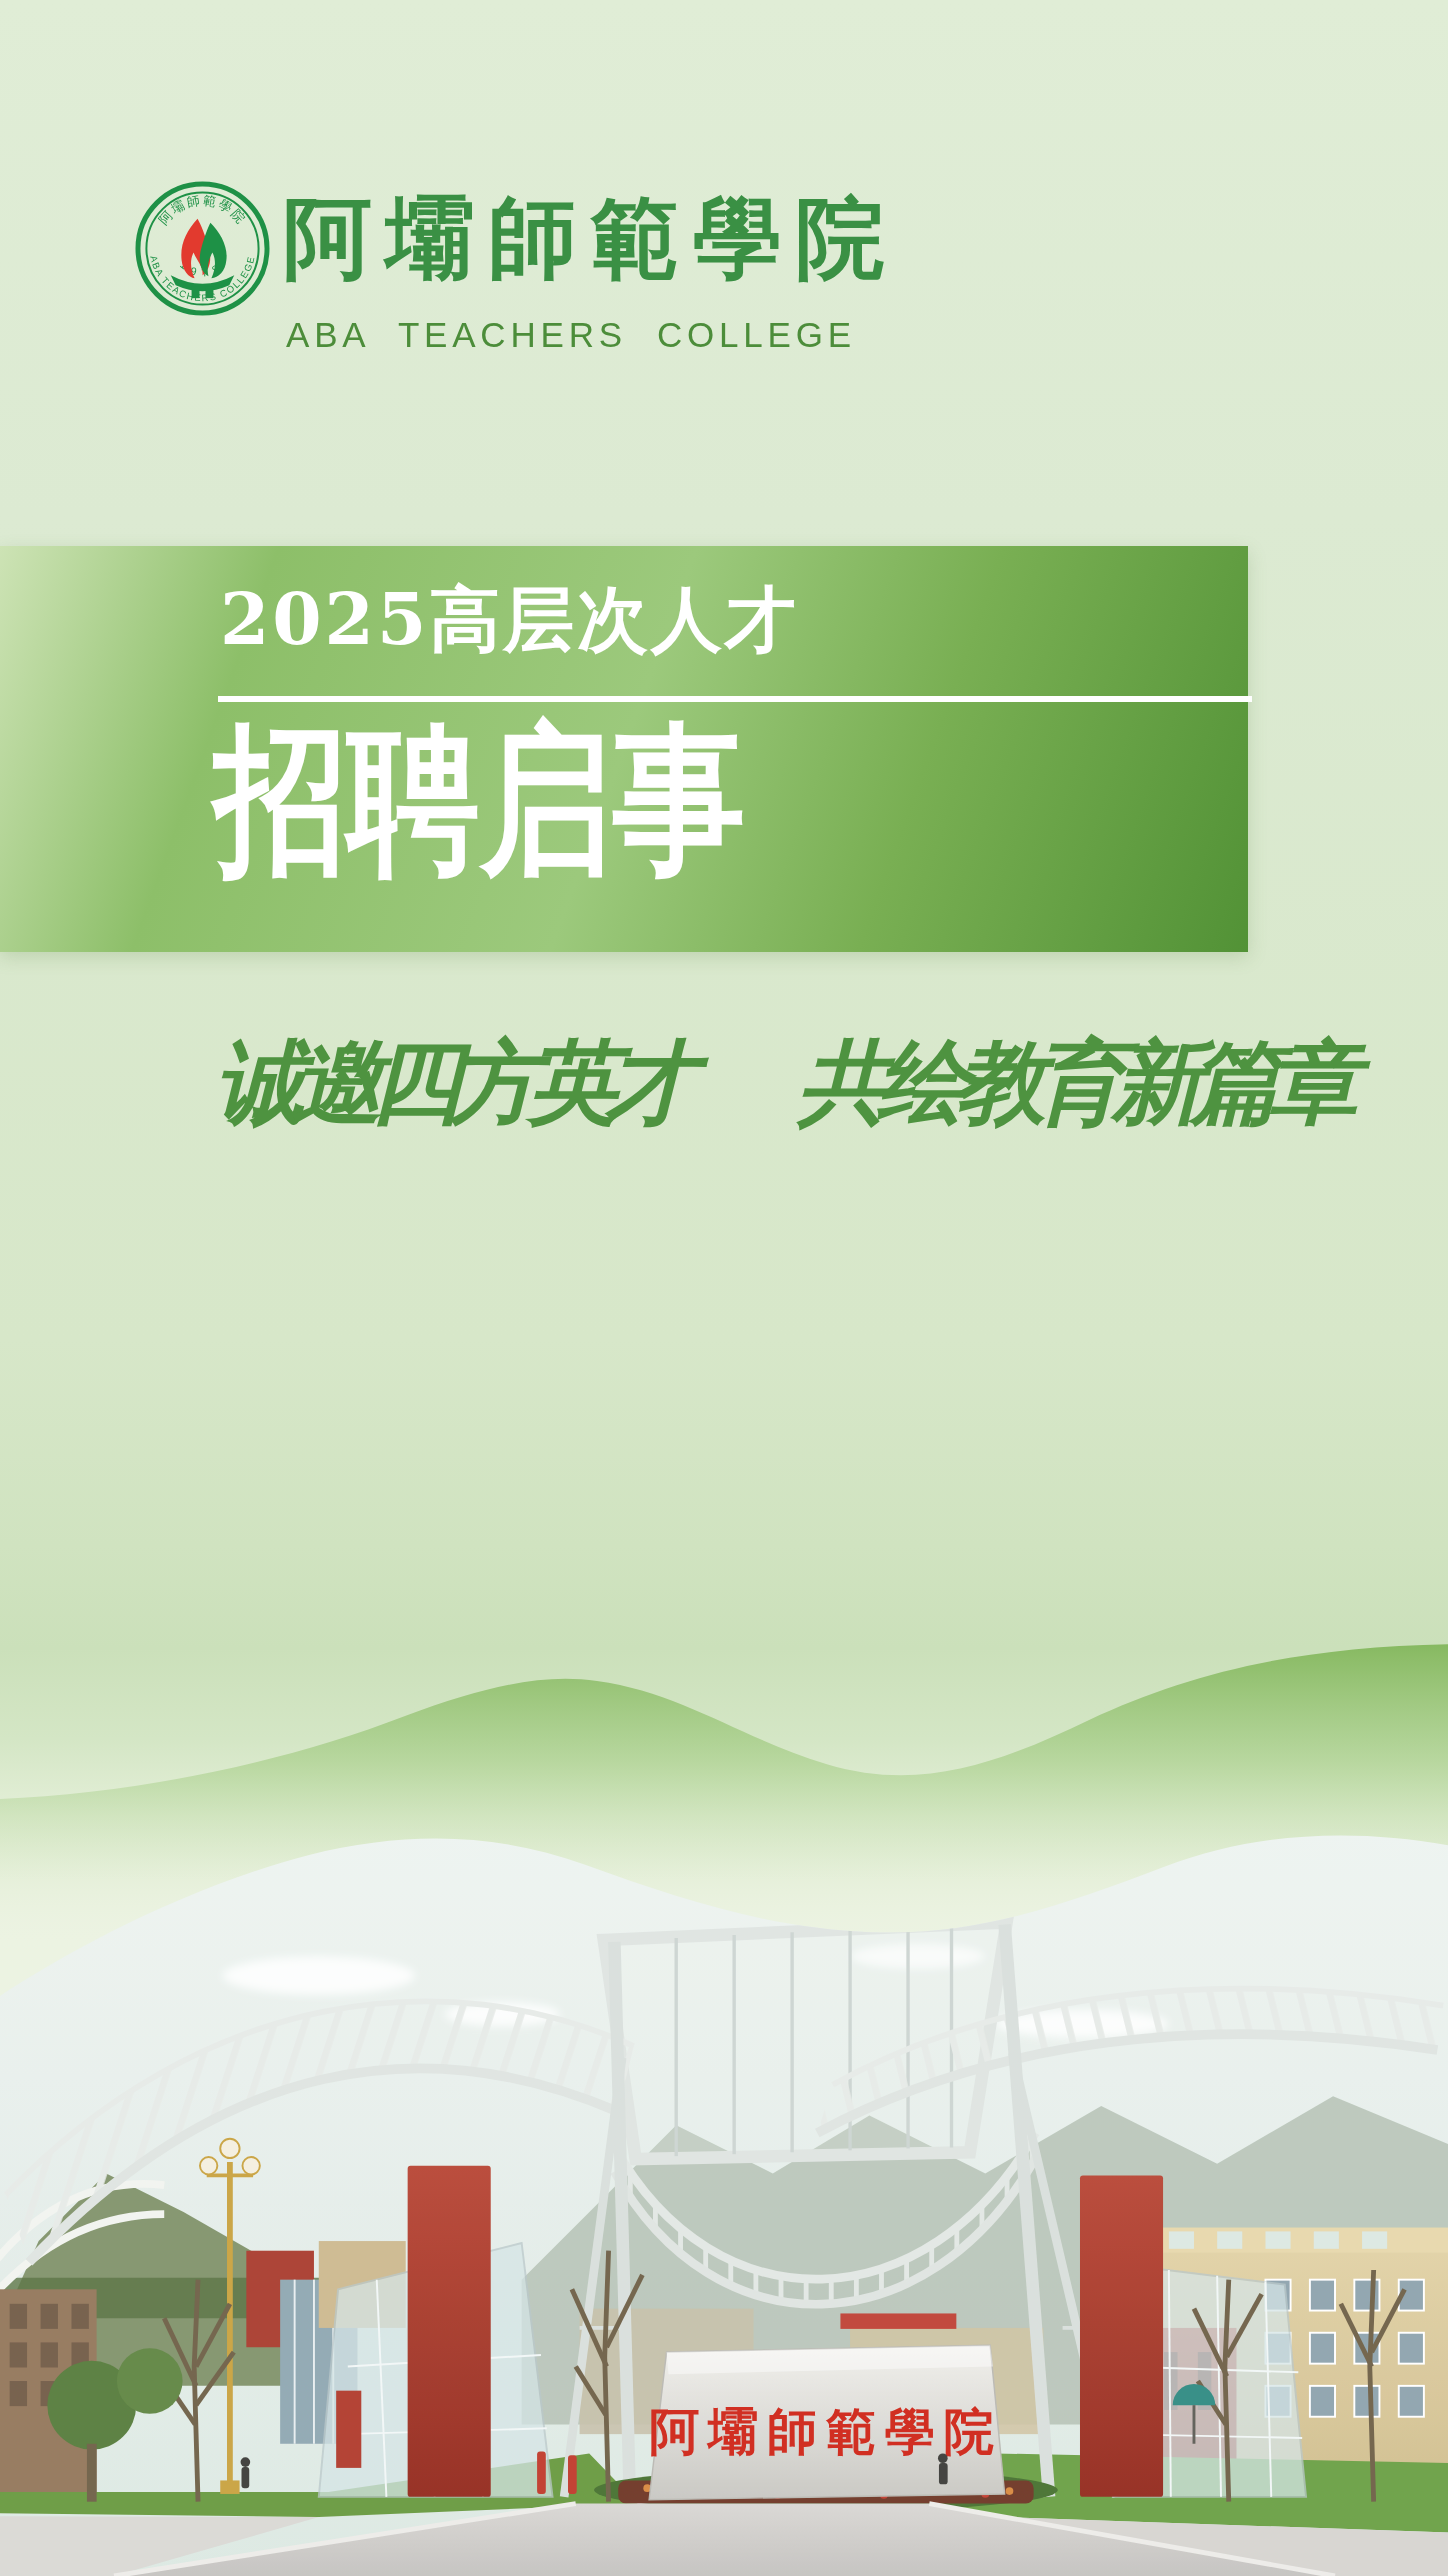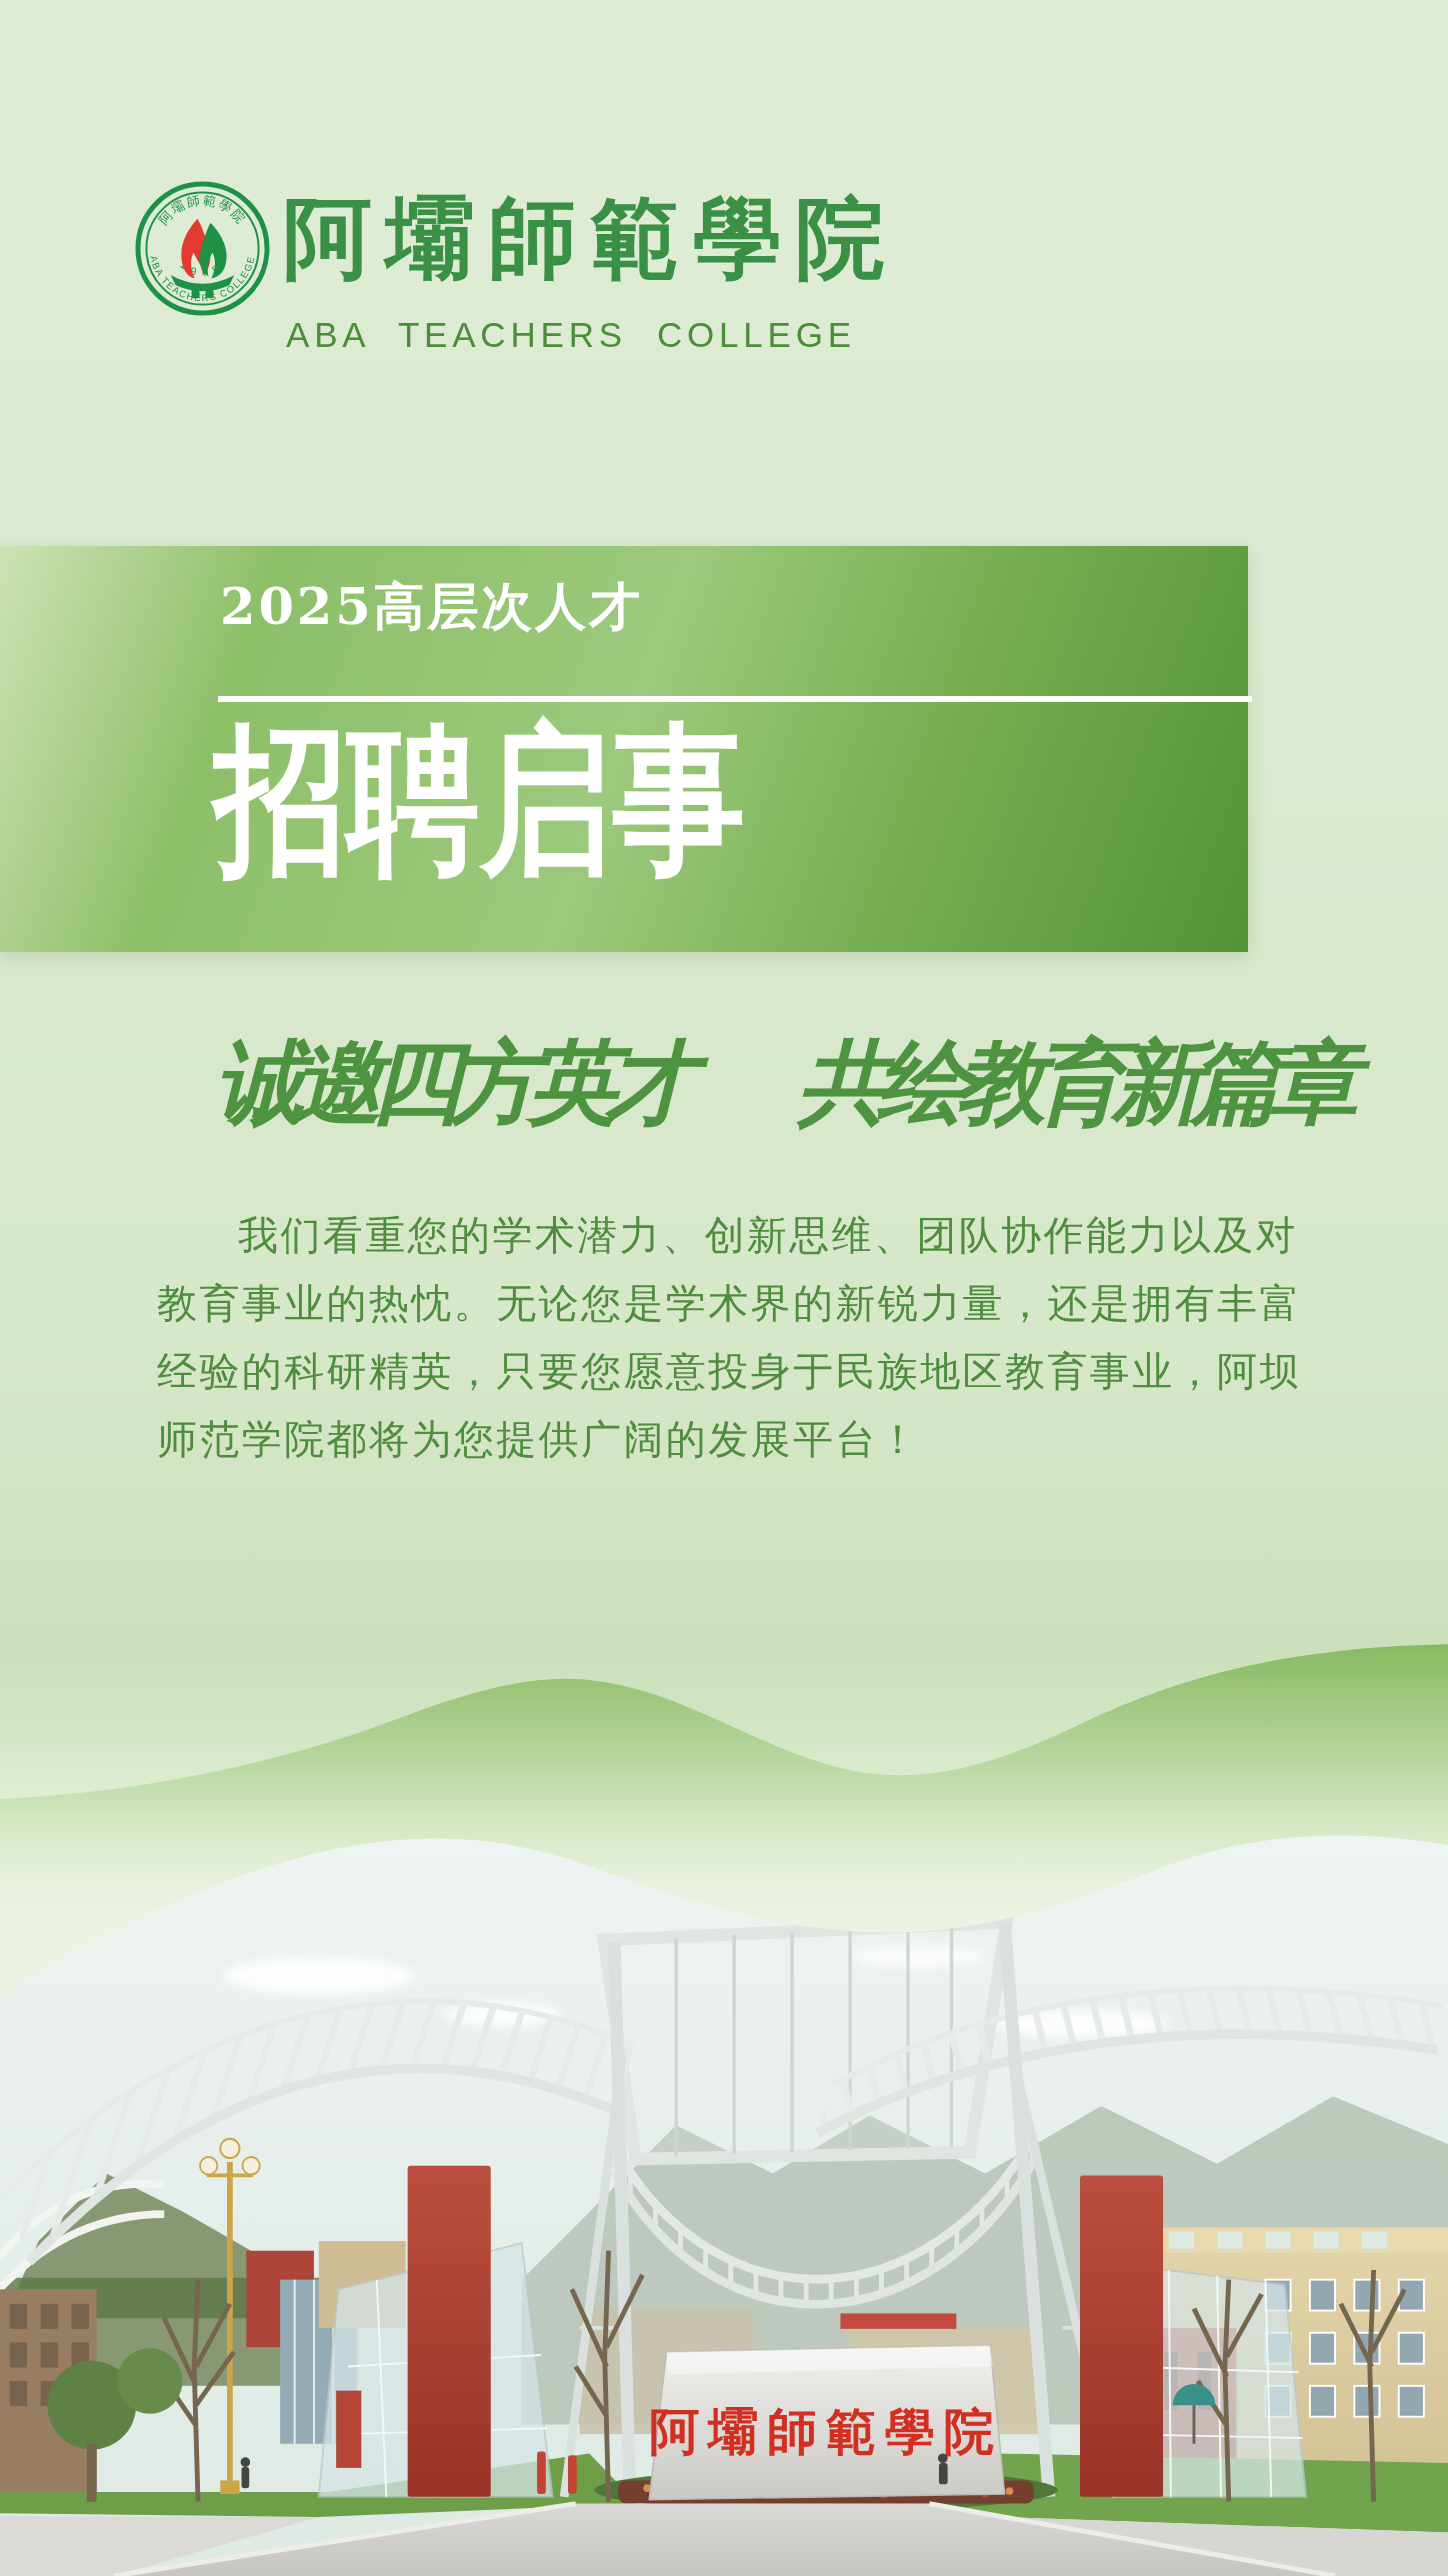--- a/index.html
+++ b/index.html
@@ -13,21 +13,21 @@
   
   .logo-svg{left:135px;top:181px;width:135px;height:135px;}
   .uni-name{left:283px;top:189px;width:869px;height:116px;font-family:"DejaVu Serif","Liberation Serif",serif;
     font-size:89px;font-weight:700;color:#3a9044;letter-spacing:13.5px;line-height:1.1;white-space:nowrap;}
   .uni-sub{left:286px;top:315px;font-size:35px;color:#4c8d3a;letter-spacing:4.8px;word-spacing:15.5px;white-space:nowrap;}
   
   .banner{left:0;top:546px;width:1248px;height:406px;
     background:linear-gradient(110deg,#cde3b5 0%,#8dbf69 20%,#9cc97c 50%,#79af53 72%,#529236 100%);
     box-shadow:0 5.8px 17.4px rgba(90,130,70,.22);}
   .banner-sub{position:absolute;left:220px;top:27px;color:#ffffff;
-    font-family:"DejaVu Serif","Liberation Serif",serif;font-size:51px;font-weight:700;letter-spacing:2.9px;white-space:nowrap;}
+    font-family:"DejaVu Serif","Liberation Serif",serif;font-size:71px;font-weight:700;letter-spacing:2.9px;white-space:nowrap;}
   .banner-title{position:absolute;left:214px;top:172px;color:#ffffff;
     font-family:"DejaVu Serif","Liberation Serif",serif;font-size:162px;font-weight:700;line-height:1;
     transform:scaleX(.82);transform-origin:left top;white-space:nowrap;}
   .divider{left:218px;top:696px;width:1034px;height:5.8px;background:#ffffff;z-index:3;}
   
   .slogan{left:201px;top:1022px;width:1159px;color:#4e9340;
     font-family:"DejaVu Serif","Liberation Serif",serif;font-style:italic;font-weight:700;
     font-size:91px;letter-spacing:-12.6px;white-space:nowrap;text-align:center;}
   .slogan .gap{display:inline-block;width:114px;}
   
@@ -87,26 +87,20 @@
   <section class="abs banner">
     <div class="banner-sub">2025高层次人才</div>
     <div class="banner-title">招聘启事</div>
   </section>
   <div class="abs divider"></div>
 
   <div class="abs slogan">
     <span>诚邀四方英才</span><span class="gap"></span><span>共绘教育新篇章</span>
   </div>
 
-  <div class="abs intro">
-    <div class="indent">我们看重您的学术潜力、创新思维、团队协作能力以及对</div>
-    <div>教育事业的热忱。无论您是学术界的新锐力量，还是拥有丰富</div>
-    <div>经验的科研精英，只要您愿意投身于民族地区教育事业，阿坝</div>
-    <div>师范学院都将为您提供广阔的发展平台！</div>
-  </div>
 
   <svg class="abs photo" viewBox="0 0 1500 777" preserveAspectRatio="none">
     <defs>
       <clipPath id="photoClip">
         <path d="M0,176 C70,130 190,64 320,30 C420,5 515,7 605,40 C712,79 800,106 902,110
                  C1008,114 1096,84 1206,42 C1298,7 1398,2 1500,20 L1500,777 L0,777 Z"></path>
       </clipPath>
       <linearGradient id="skyG" x1="0" y1="0" x2="0" y2="1">
         <stop offset="0" stop-color="#eef4f1"></stop>
           <stop offset="1" stop-color="#dce8e2"></stop>

